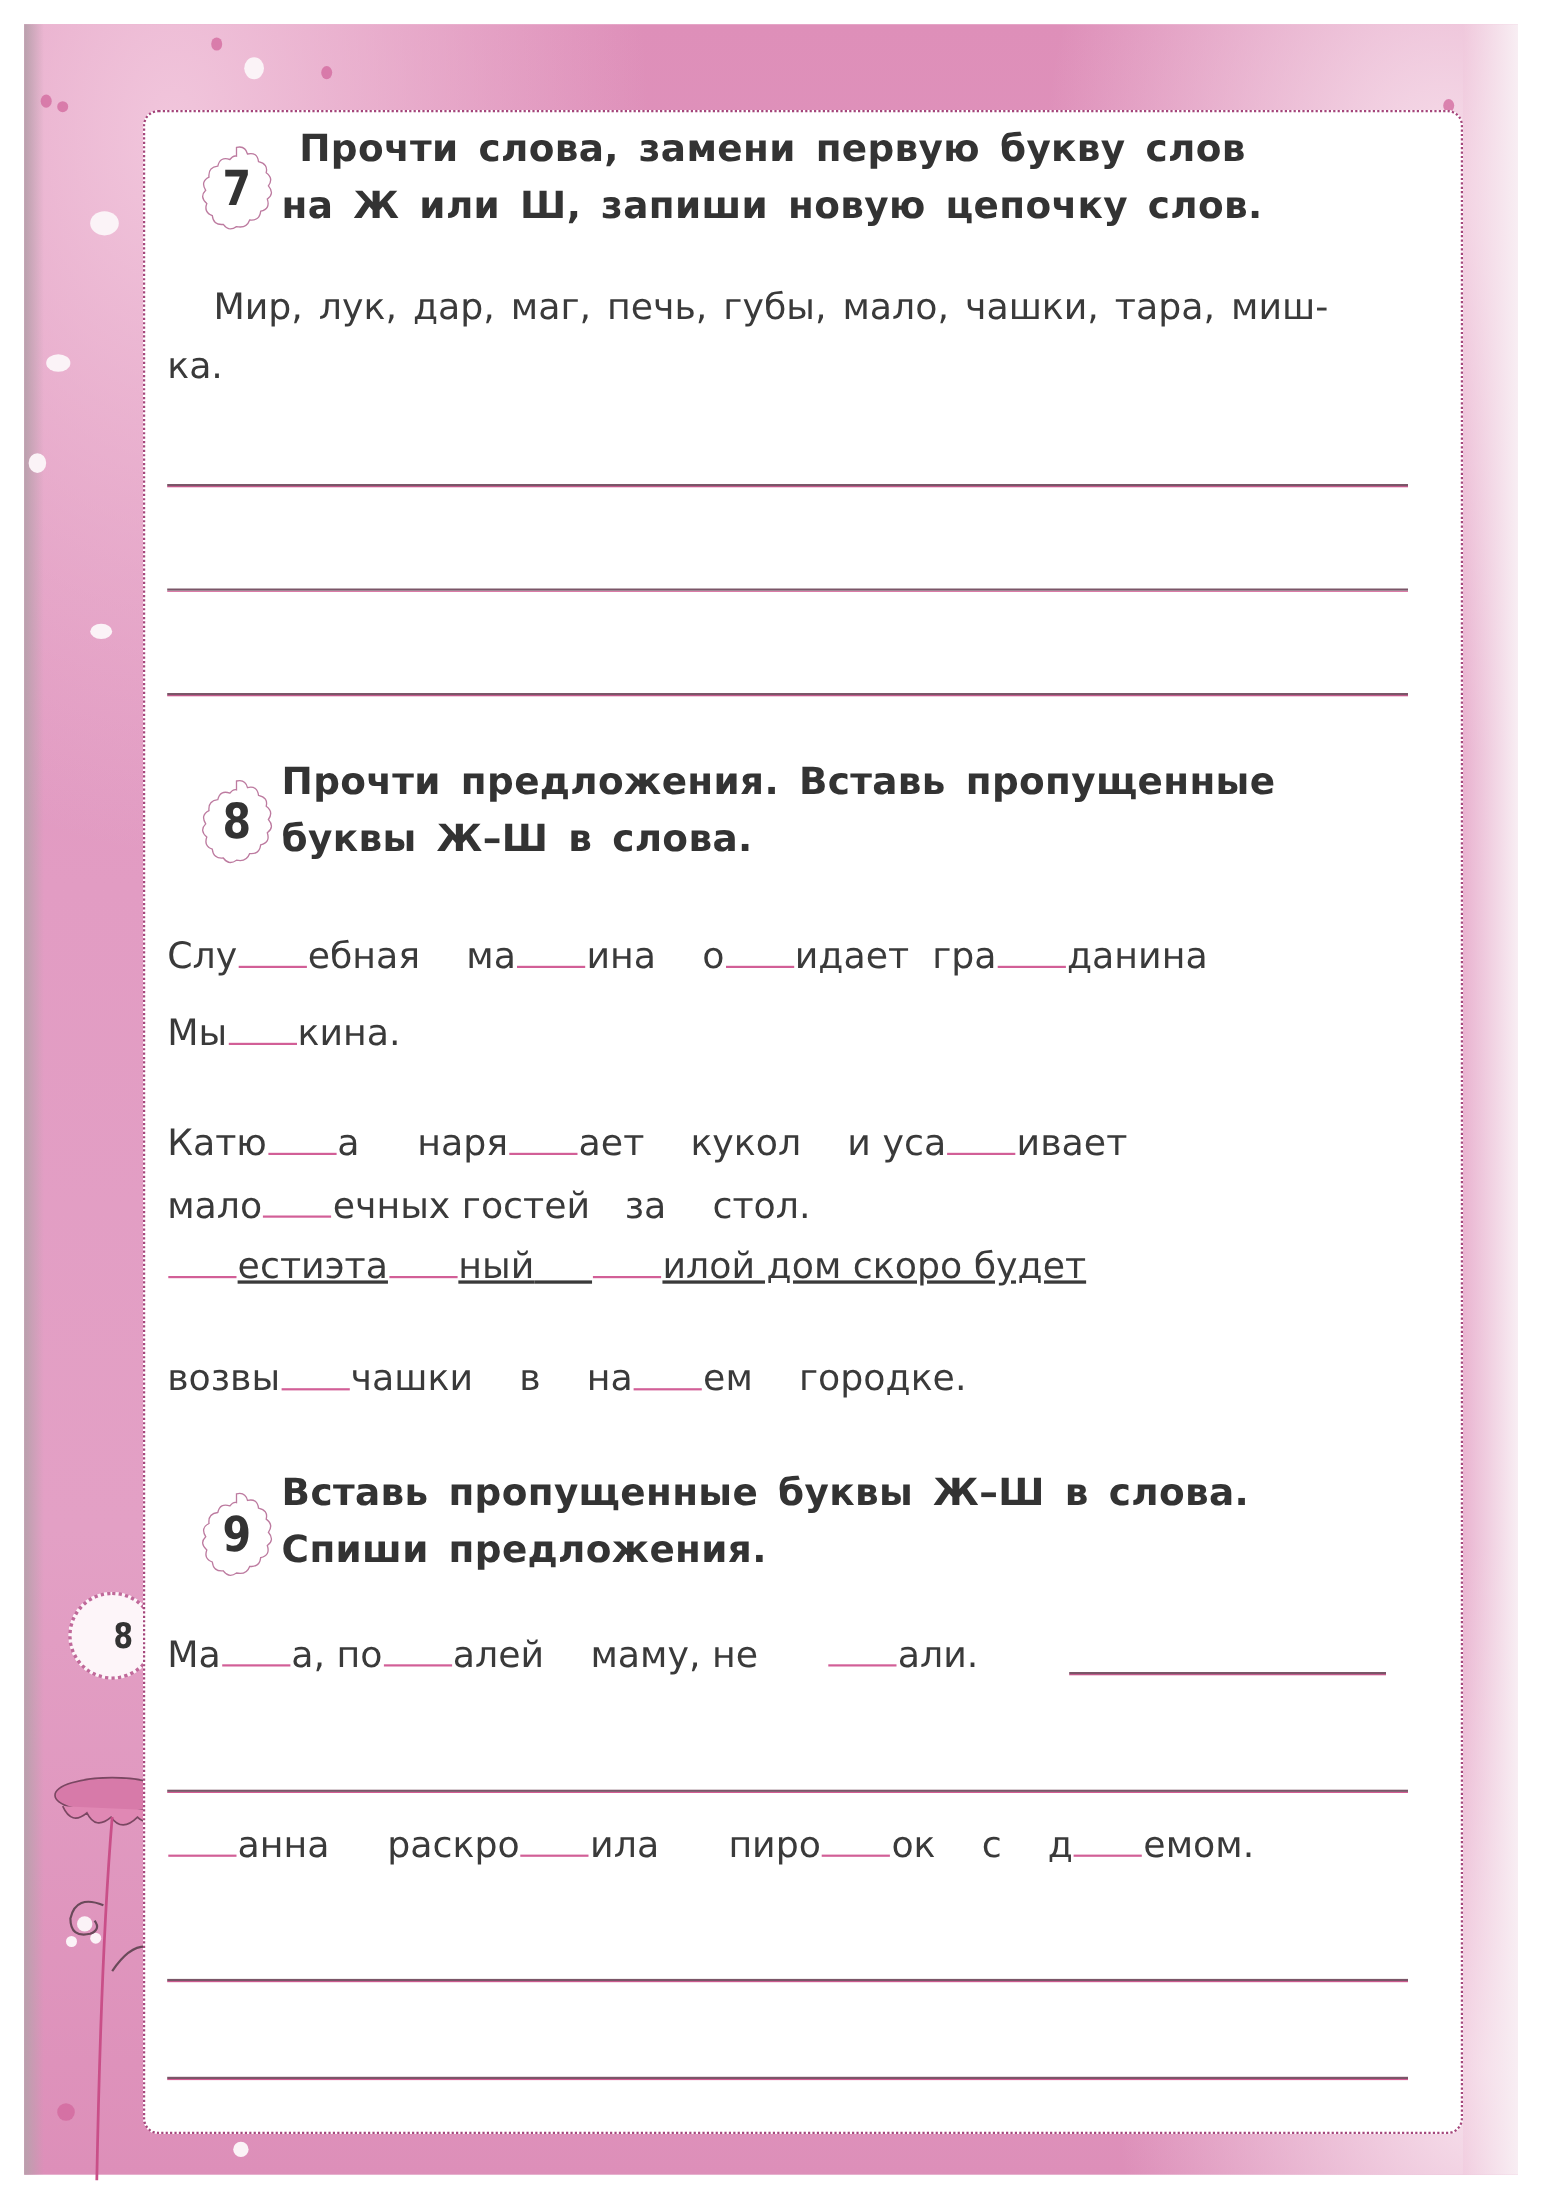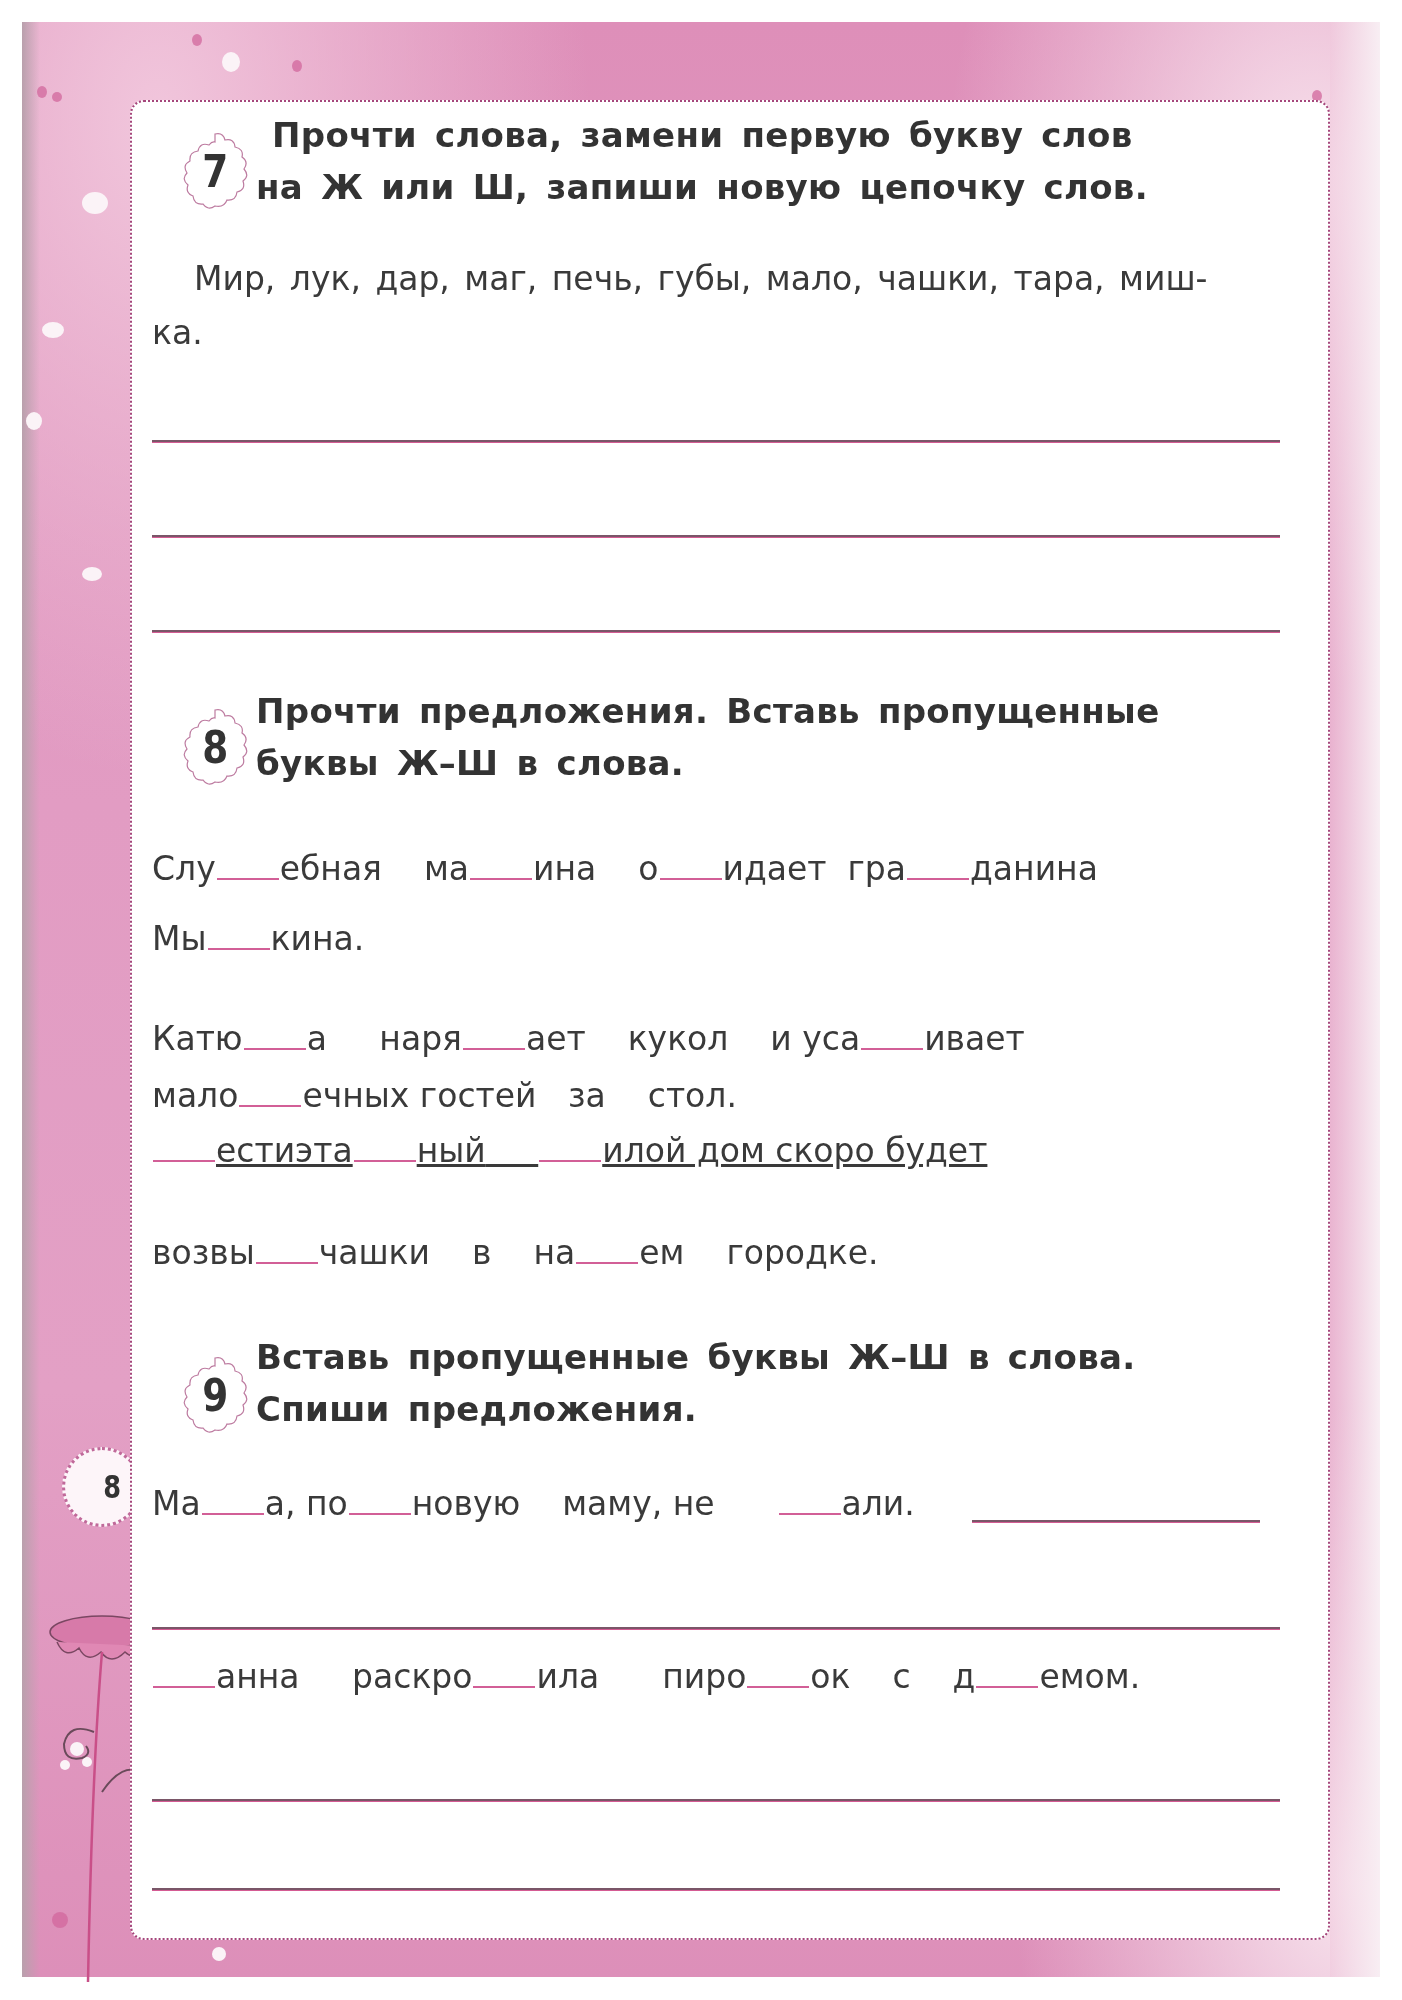--- a/index.html
+++ b/index.html
@@ -175,21 +175,21 @@
     <div class="badge" style="left:50px;top:1252px;">
       <svg width="66" height="82" viewBox="0 0 66 82">
         <path d="M33 4 q8 -2 10 6 q9 -2 10 7 q9 2 7 10 q7 5 2 12 q6 7 -1 12 q3 9 -6 11 q-1 9 -10 8 q-3 8 -12 6 q-7 5 -12 -2 q-9 1 -10 -8 q-8 -3 -5 -11 q-7 -6 -1 -12 q-5 -8 3 -12 q-1 -9 8 -10 q2 -9 11 -6 q3 -4 6 -3z" fill="#fff" stroke="#bd7ba0" stroke-width="1.2"></path>
       </svg>
       <span>9</span>
     </div>
     <div class="task-title" style="left:124px;top:1228px;">Вставь пропущенные буквы Ж–Ш в слова.</div>
     <div class="task-title" style="left:124px;top:1280px;">Спиши предложения.</div>
 
     <div class="body-text" style="top:1375px;">
-      <span>Ма</span><span class="blank"></span><span>а, по</span><span class="blank"></span><span>новую</span>&nbsp;&nbsp;&nbsp;
+      <span>Ма</span><span class="blank"></span><span>а, по</span><span class="blank"></span><span>алей</span>&nbsp;&nbsp;&nbsp;
       <span>маму, не</span>&nbsp;&nbsp;&nbsp;&nbsp;&nbsp;
       <span class="blank"></span><span>али.</span>
     </div>
     <div class="write-line" style="top:1418px;left:840px;width:288px;"></div>
     <div class="write-line" style="top:1525px;width:1128px;"></div>
 
     <div class="body-text" style="top:1548px;">
       <span class="blank"></span><span>анна</span>&nbsp;&nbsp;&nbsp;&nbsp;
       <span>раскро</span><span class="blank"></span><span>ила</span>&nbsp;&nbsp;&nbsp;&nbsp;&nbsp;
       <span>пиро</span><span class="blank"></span><span>ок</span>&nbsp;&nbsp;&nbsp;

